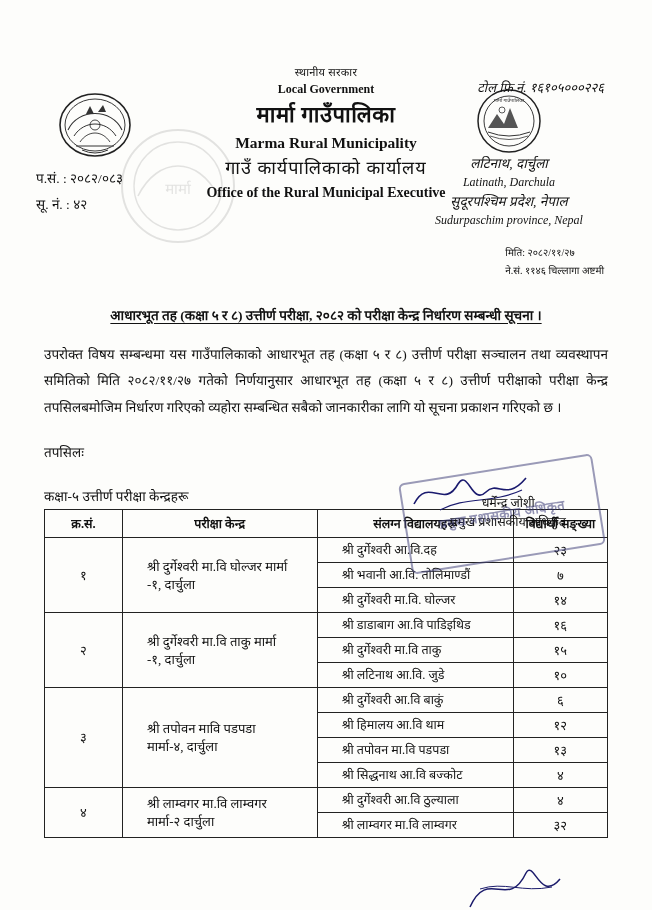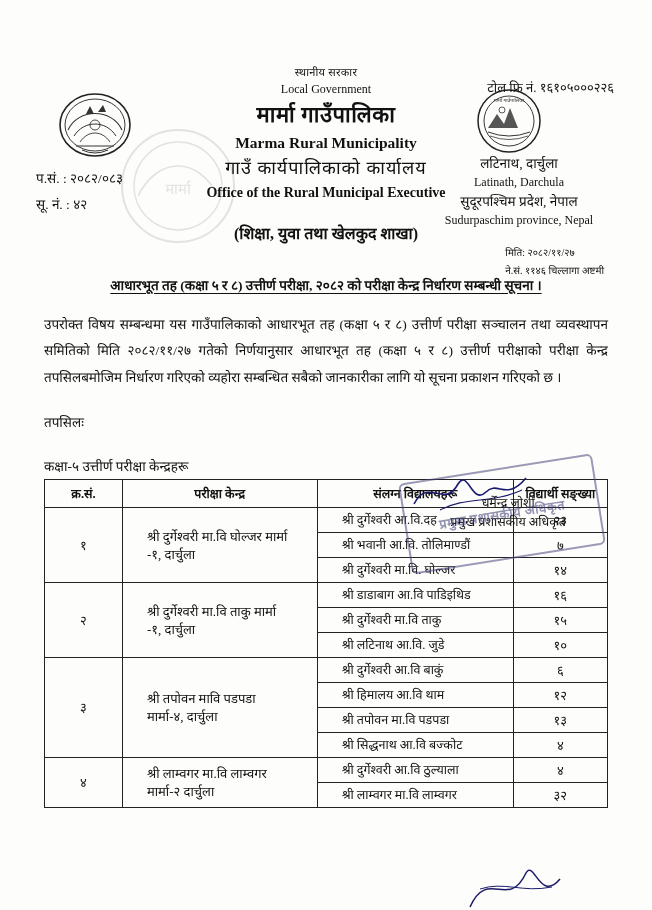--- a/index.html
+++ b/index.html
@@ -60,20 +60,21 @@
     text-align: center;
   }
   .h-np-small {
     font-size: 11px;
     letter-spacing: .3px;
     line-height: 1.25;
   }
   .h-en-small {
     font-size: 12px;
     line-height: 1.5;
+    font-weight: bold;
   }
   .h-np-big {
     font-size: 22px;
     font-weight: 700;
     line-height: 1.5;
     letter-spacing: .5px;
   }
   .h-en-big {
     font-size: 15.5px;
     font-weight: 700;
@@ -85,25 +86,26 @@
     letter-spacing: 1px;
   }
   .h-en-mid {
     font-size: 14px;
     font-weight: 700;
     line-height: 1.4;
   }
 
   .head-right {
     position: absolute;
-    right: 8px;
+    right: 18px;
     top: 60px;
     width: 190px;
     text-align: center;
     font-size: 12px;
+    font-style: italic;
   }
   .head-right .toll {
     font-size: 13px;
     margin-bottom: 58px;
     white-space: nowrap;
     text-align: right;
   }
   .head-right .place-np { font-size: 13.5px; line-height: 1.5; }
   .head-right .place-en { font-size: 12px; line-height: 1.45; }
 
@@ -129,21 +131,21 @@
   .date-block {
     position: absolute;
     right: 18px;
     top: 22px;
     text-align: left;
     font-size: 10px;
     line-height: 1.8;
   }
 
   .notice-title {
-    margin-top: 24px;
+    margin-top: 54px;
     text-align: center;
     font-size: 13.5px;
     font-weight: 700;
     text-decoration: underline;
     text-underline-offset: 3px;
   }
 
   .body-para {
     margin: 18px 14px 0 14px;
     font-size: 13.5px;
@@ -298,21 +300,20 @@
         <div class="place-en">Sudurpaschim province, Nepal</div>
       </div>
 
       <div class="ref-left">
         <div>प.सं. : २०८२/०८३</div>
         <div>सू. नं. : ४२</div>
       </div>
     </div>
 
     <div class="subject-row">
-      <span class="subject">(शिक्षा, युवा तथा खेलकुद शाखा)</span>
       <div class="date-block">
         <div>मिति: २०८२/११/२७</div>
         <div>ने.सं. ११४६ चिल्लागा अष्टमी</div>
       </div>
     </div>
 
     <div class="notice-title">आधारभूत तह (कक्षा ५ र ८) उत्तीर्ण परीक्षा, २०८२ को परीक्षा केन्द्र निर्धारण सम्बन्धी सूचना ।</div>
 
     <div class="body-para">उपरोक्त विषय सम्बन्धमा यस गाउँपालिकाको आधारभूत तह (कक्षा ५ र ८) उत्तीर्ण परीक्षा सञ्चालन तथा व्यवस्थापन समितिको मिति २०८२/११/२७ गतेको निर्णयानुसार आधारभूत तह (कक्षा ५ र ८) उत्तीर्ण परीक्षाको परीक्षा केन्द्र तपसिलबमोजिम निर्धारण गरिएको व्यहोरा सम्बन्धित सबैको जानकारीका लागि यो सूचना प्रकाशन गरिएको छ ।</div>
 

